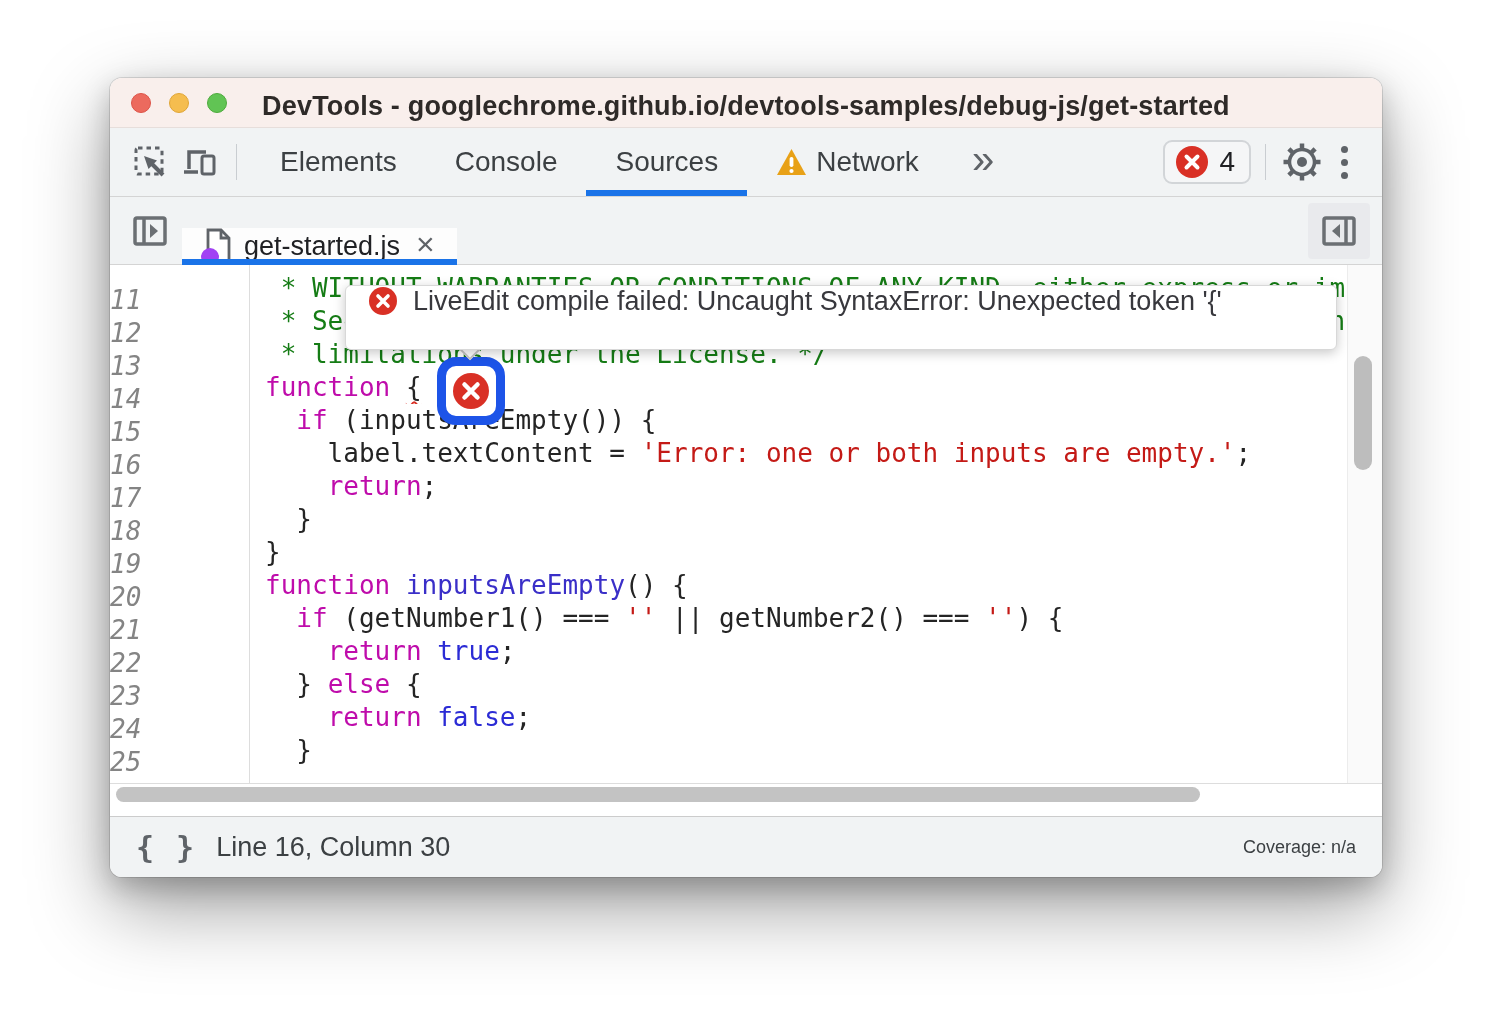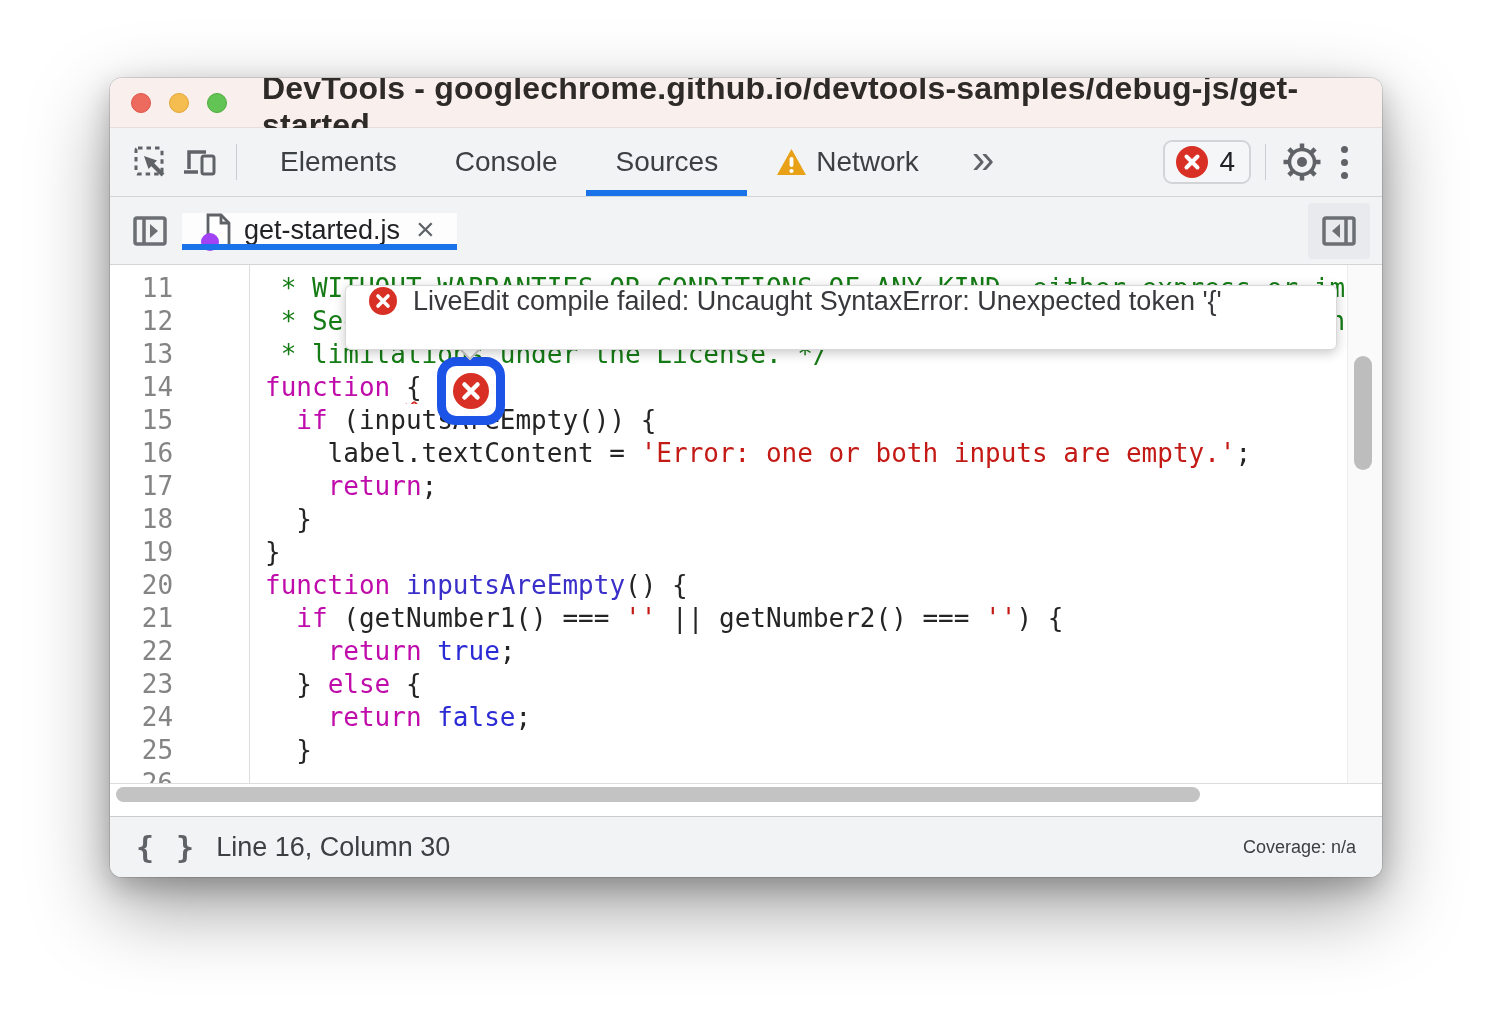--- a/index.html
+++ b/index.html
@@ -14,52 +14,52 @@
   }
 
   
   .titlebar{height:50px;background:#f9efec;display:flex;align-items:center;position:relative;border-bottom:1px solid rgba(0,0,0,.07);}
   .lights{display:flex;gap:18px;margin-left:21px;}
   .light{width:20px;height:20px;border-radius:50%;}
   .light.red{background:#ec6a5e;border:1px solid #dd5449;}
   .light.yellow{background:#f5bd4f;border:1px solid #e0a637;}
   .light.green{background:#61c454;border:1px solid #4eab3d;}
   .title-text{position:absolute;left:152px;top:0;height:57px;display:flex;align-items:center;
-    font-size:32px;font-weight:600;color:#2e2a28;letter-spacing:.2px;}
+    font-size:27px;font-weight:600;color:#2e2a28;letter-spacing:.2px;}
 
   
   .toolbar{height:69px;background:#f1f3f4;border-bottom:1px solid #d4d4d4;display:flex;align-items:stretch;position:relative;}
   .tool-btn{display:flex;align-items:center;justify-content:center;align-self:center;width:44px;height:44px;border-radius:4px;}
   .tool-btn.inspect{margin-left:18px;}
   .tool-btn.device{margin-left:6px;}
   .vsep{width:1px;height:36px;background:#c9cdd1;align-self:center;margin:0 14px;}
   .panel-tab{display:flex;align-items:center;gap:9px;padding:0 29px;font-size:28px;color:#3c4043;position:relative;cursor:default;}
   .panel-tab.selected::after{content:"";position:absolute;left:0;right:0;bottom:0;height:6px;background:var(--accent);}
   .tab-more{display:flex;align-items:center;padding:0 24px;font-size:40px;color:#5f6368;line-height:1;padding-bottom:6px;}
   .toolbar-right{margin-left:auto;display:flex;align-items:center;margin-right:18px;}
   .error-badge{display:flex;align-items:center;gap:10px;border:2px solid #d2d5d8;border-radius:9px;height:44px;padding:0 14px 0 10px;background:#f5f6f7;}
   .error-badge .count{font-size:28px;color:#202124;}
   .dots{display:flex;flex-direction:column;gap:6px;align-items:center;justify-content:center;width:40px;height:44px;}
   .dots i{width:7px;height:7px;border-radius:50%;background:#5f6368;}
 
   
-  .tabstrip{height:68px;background:#f1f3f4;border-bottom:1px solid #d4d4d4;display:flex;align-items:center;position:relative;}
+  .tabstrip{height:68px;background:#f1f3f4;border-bottom:1px solid #d4d4d4;display:flex;align-items:flex-end;position:relative;}
   .nav-toggle{align-self:center;margin-left:20px;width:40px;height:40px;display:flex;align-items:center;justify-content:center;border-radius:4px;}
   .file-tab{margin-left:12px;display:flex;align-items:center;gap:12px;padding:0 22px;background:#fdfdfd;position:relative;}
   .file-tab::after{content:"";position:absolute;left:0;right:0;bottom:-1px;height:6px;background:var(--accent);}
   .file-tab .label{font-size:27px;color:#202124;}
   .file-tab .close{font-size:32px;color:#5f6368;line-height:1;margin-left:4px;padding-bottom:4px;}
   .file-icon-wrap{position:relative;width:28px;height:36px;}
   .file-icon-wrap .dot{position:absolute;left:-3px;bottom:-2px;width:18px;height:18px;border-radius:50%;background:var(--breakpoint-purple);}
   .collapse-btn{margin-left:auto;align-self:center;margin-right:12px;width:62px;height:56px;background:#e9eaed;border-radius:4px;display:flex;align-items:center;justify-content:center;}
 
   
   .editor{position:relative;height:519px;background:#fff;border-bottom:1px solid #ddd;overflow:hidden;}
   .gutter{position:absolute;left:0;top:0;bottom:0;width:140px;border-right:1px solid #ddd;background:#fff;}
-  .gutter-numbers{position:absolute;top:7px;left:0;width:95px;text-align:center;}
+  .gutter-numbers{position:absolute;top:19px;left:0;width:95px;text-align:left;font-style:italic;}
   .gnum{height:33px;line-height:33px;font-family:"DejaVu Sans Mono",monospace;font-size:26px;color:#848484;}
   .code-lines{position:absolute;left:155px;top:7px;right:36px;}
   .cline{height:33px;line-height:33px;font-family:"DejaVu Sans Mono",monospace;font-size:26px;white-space:pre;color:var(--plain);overflow:hidden;}
   .tok-kw{color:var(--kw);}
   .tok-def{color:var(--def);}
   .tok-bool{color:var(--bool);}
   .tok-str{color:var(--str);}
   .tok-com{color:var(--com);}
   .tok-plain{color:var(--plain);}
   .tok-err{color:var(--plain);text-decoration:underline wavy var(--error-red);text-decoration-thickness:2px;text-underline-offset:5px;}

